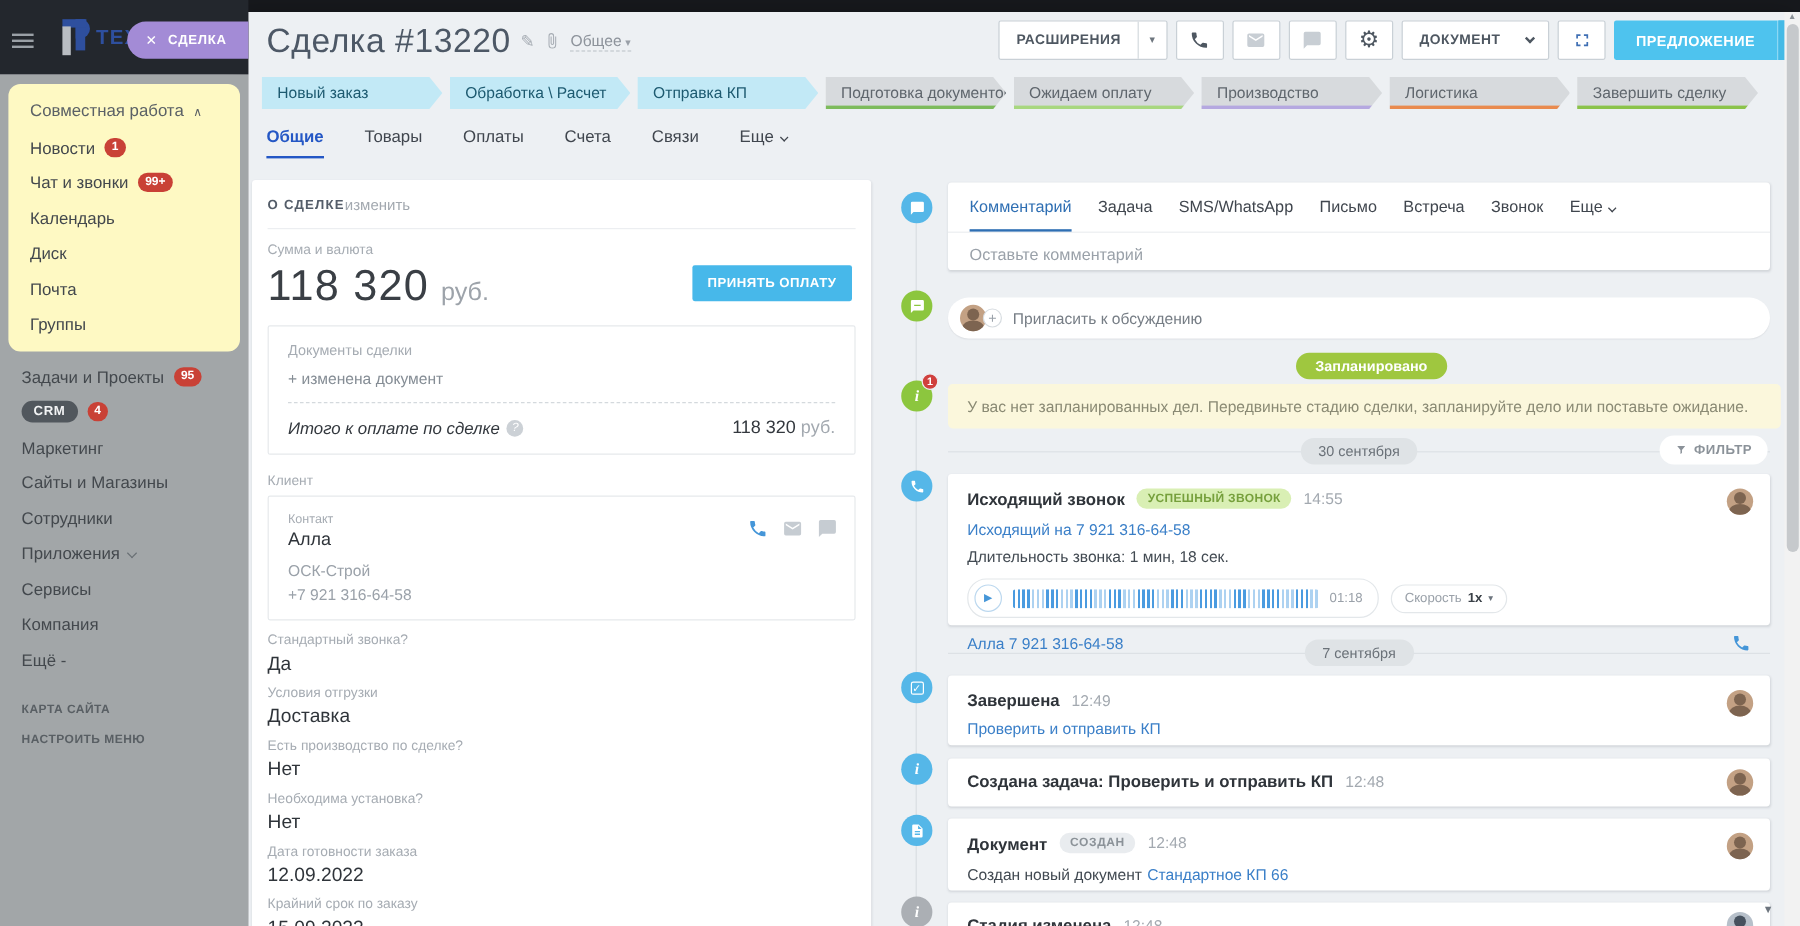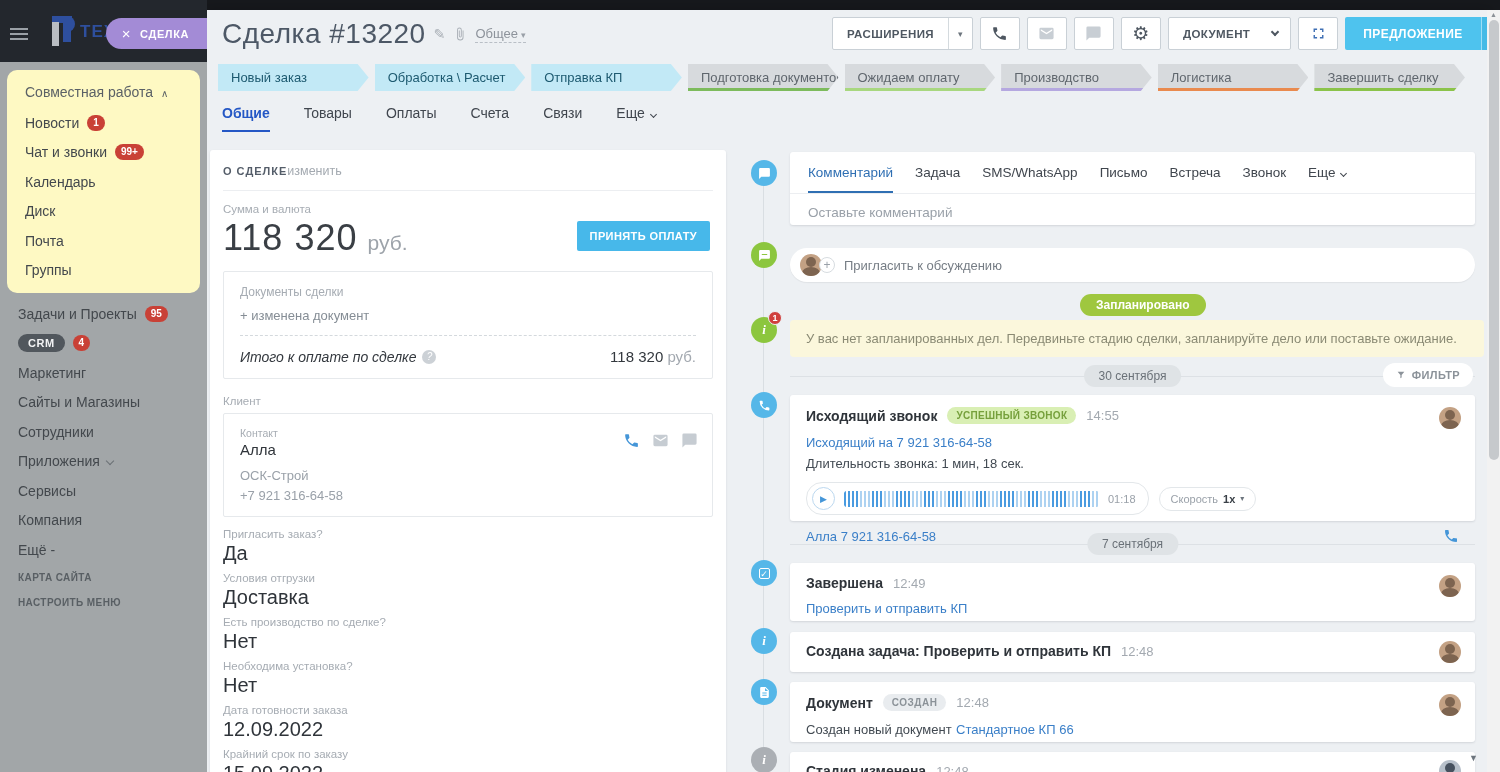--- a/index.html
+++ b/index.html
@@ -28,21 +28,21 @@
   .sidebar { position:absolute; left:0; top:62px; width:207px; height:710px; background:#a2a6a8; z-index:4; }
   .sgroup { margin:8px 7px 0 7px; background:#fef9c3; border-radius:10px; padding:10px 0 8px 0; }
   .sg-head { padding:4px 18px 8px 18px; color:#5b6166; font-size:14px; cursor:pointer; }
   .sg-head .up { font-size:10px; margin-left:4px; }
   .s-item { display:flex; align-items:center; height:29.5px; padding:0 18px; font-size:14px; color:#43484d; cursor:pointer; white-space:nowrap; }
   .bdg { background:#c94136; color:#fff; font-size:10px; font-weight:700; border-radius:9px;
     padding:2px 6px; margin-left:8px; font-style:normal; line-height:1.2; }
   .crm-pill { background:#51575d; color:#f2f3f4; font-size:11px; font-weight:700; border-radius:10px; padding:3px 10px; letter-spacing:.5px; }
   .chev-s { width:6px; height:6px; border-right:1.5px solid #6a7075; border-bottom:1.5px solid #6a7075;
     transform:rotate(45deg); display:inline-block; margin-left:7px; vertical-align:3px; }
-  .side-foot { }
+  .side-foot { margin-top:14px; }
   .side-foot .s-item { font-size:10px; font-weight:700; color:#595f64; letter-spacing:.4px; height:25px; }
 
   
   .slider { position:absolute; left:207px; top:10px; width:1293px; height:762px; background:#edf0f3;
     box-shadow:-7px 0 16px rgba(0,0,0,.22); }
 
   
   .page-head { position:absolute; left:15px; top:8px; display:flex; align-items:center; gap:8px; }
   .page-head h1 { font-size:28px; font-weight:300; color:#4d5866; letter-spacing:.5px; }
   .pencil { color:#a7adb4; font-size:14px; cursor:pointer; }
@@ -108,21 +108,21 @@
   .client-box { border:1px solid #e6e9ec; border-radius:2px; margin-top:6px; padding:13px 16px; position:relative; }
   .client-box .cl { font-size:10.5px; color:#a6acb3; }
   .client-box .cn { font-size:15px; color:#2f343a; margin-top:2px; cursor:pointer; }
   .client-box .co { font-size:13px; color:#9aa1a9; margin-top:10px; }
   .client-box .cp { font-size:13px; color:#9aa1a9; margin-top:5px; }
   .cicons { position:absolute; right:14px; top:18px; display:flex; gap:12px; }
   .cicons svg { width:17px; height:17px; cursor:pointer; }
   .fields { margin-top:10px; }
   .fld { margin-bottom:8px; }
   .fld .k { font-size:11.5px; color:#a6acb3; line-height:15px; }
-  .fld .v { font-size:20px; color:#2f343a; line-height:19px; margin-top:2px; }
+  .fld .v { font-size:16px; color:#2f343a; line-height:19px; margin-top:2px; }
 
   
   .rail-line { position:absolute; left:556px; top:163px; width:1px; height:599px; background:#d9dee2; }
   .rail-ic { position:absolute; left:544px; width:26px; height:26px; border-radius:50%; color:#fff;
     display:flex; align-items:center; justify-content:center; z-index:2; }
   .rail-ic svg { width:13px; height:13px; fill:#fff; }
   .ric-blue { background:#55b7e8; } .ric-green { background:#8cc63e; } .ric-gray { background:#abafb4; }
   .ric-i { font-size:13px; font-weight:700; font-family:"Liberation Serif",serif; font-style:italic; }
   .nbadge { position:absolute; right:-5px; top:-6px; background:#d0403d; color:#fff; font-size:9px; font-weight:700;
     width:14px; height:14px; border-radius:50%; display:flex; align-items:center; justify-content:center; border:1.5px solid #edf0f3; }
@@ -416,21 +416,21 @@
             </svg>
           <svg viewBox="0 0 24 24" style="fill:#c6ccd2;">
               <path d="M20 2H4a2 2 0 0 0-2 2v18l4-4h14a2 2 0 0 0 2-2V4a2 2 0 0 0-2-2z"></path>
             </svg>
         </div>
         <div class="co">ОСК-Строй</div>
         <div class="cp">+7 921 316-64-58</div>
       </div>
       <div class="fields">
         <div class="fld">
-          <div class="k">Пригласить заказ?</div>
+          <div class="k">Стандартный звонка?</div>
             <div class="v">Да</div>
         </div>
         <div class="fld">
           <div class="k">Условия отгрузки</div>
             <div class="v">Доставка</div>
         </div>
         <div class="fld">
           <div class="k">Есть производство по сделке?</div>
             <div class="v">Нет</div>
         </div>

